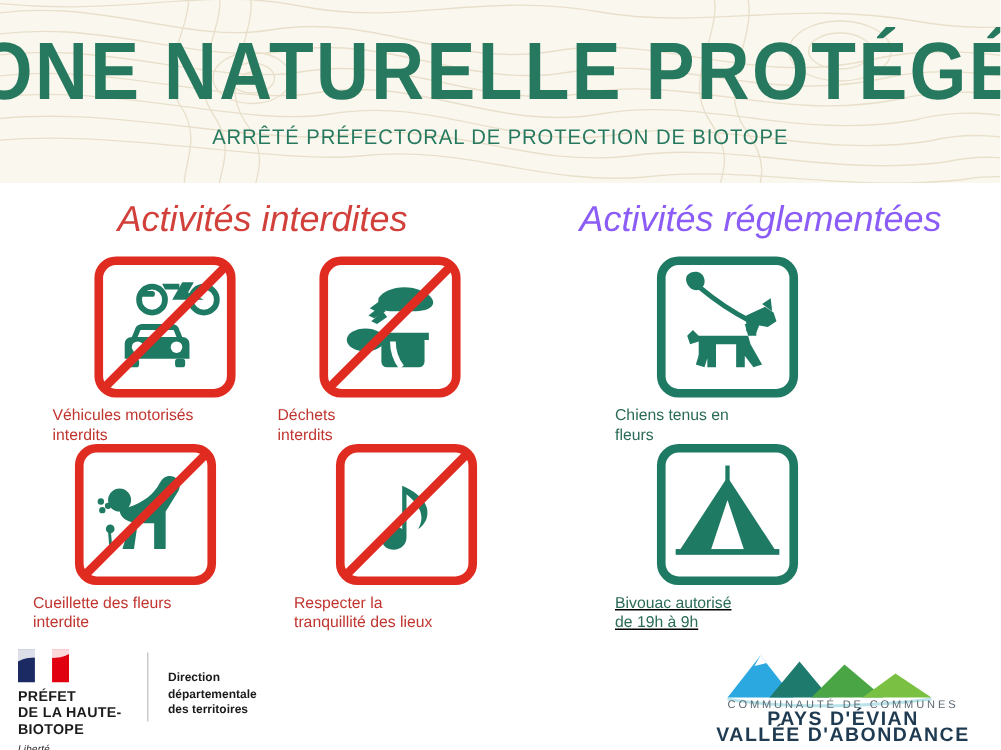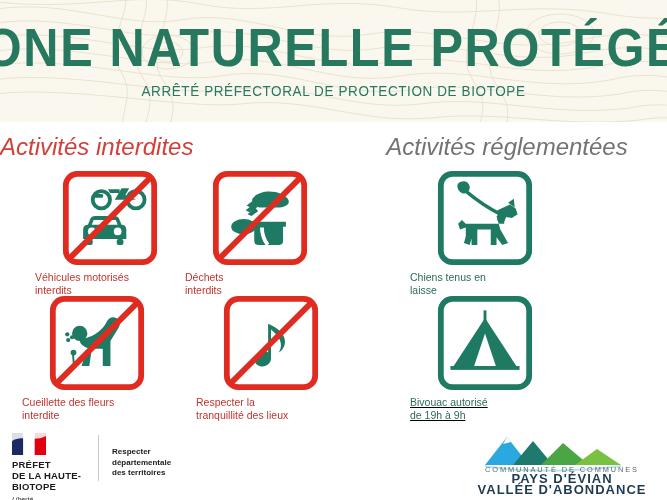--- a/index.html
+++ b/index.html
@@ -43,27 +43,27 @@
     white-space:nowrap;
     transform:scaleY(1.05);
     text-align:center;
   }
 
   
   .headings{
     position:absolute;top:133px;left:0;width:667px;height:32px;
   }
   .h-forbidden{
-    position:absolute;left:0;top:0;width:350px;
+    position:absolute;left:0;top:0;width:350px;text-align:center;
     font-size:24px;font-style:italic;color:#d2403b;
     font-family:"Liberation Sans", sans-serif;
   }
   .h-regulated{
     position:absolute;left:347px;top:0;width:320px;text-align:center;
-    font-size:24px;font-style:italic;color:#737373;
+    font-size:24px;font-style:italic;color:#8b5cf6;
     font-family:"Liberation Sans", sans-serif;
   }
 
   
   .cell{position:absolute;width:150px;text-align:left;}
   .cell .badge{width:96px;height:96px;margin:0 auto;display:block;}
   .cell .cap{
     margin-top:5px;font-size:10.5px;line-height:13px;
     font-family:"Liberation Sans", sans-serif;
   }
@@ -235,21 +235,21 @@
         <path d="M22,14 C26,10 33,11 34,17 C35,22 30,26 26,24 C22,22 20,17 22,14 Z"></path>
         <path d="M30,22 C42,32 54,40 66,46" stroke="#1f7a63" stroke-width="3.5" fill="none"></path>
         <path d="M63,42 L76,36 L82,40 L84,46 L78,50 L72,49 L70,54 L63,53 Z"></path>
         <path d="M74,34 L80,30 L81,39 Z"></path>
         <path d="M62,48 L70,48 L70,56 L30,56 L26,52 L22,56 L24,62 L30,60 L30,72 L36,72 L36,78 L42,78 L42,62 L56,62 L56,78 L62,78 L62,70 L68,78 L74,76 L66,62 Z"></path>
         <path d="M33,60 L28,76 L34,78 L39,62 Z"></path>
       </g>
     </svg>
     <div class="cap cap-green">
       <div>Chiens tenus en</div>
-      <div>laisse</div>
+      <div>fleurs</div>
     </div>
   </div>
 
   <div class="cell c-bivouac">
     <svg class="badge" viewBox="0 0 100 100">
       <rect x="4" y="4" width="92" height="92" rx="12" ry="12" fill="#fff" stroke="#1f7a63" stroke-width="6"></rect>
       <line x1="50" y1="16" x2="50" y2="28" stroke="#1f7a63" stroke-width="3"></line>
       <path d="M50,24 L84,76 L16,76 Z" fill="#1f7a63"></path>
       <path d="M50,40 L62,76 L38,76 Z" fill="#fff"></path>
       <rect x="14" y="74" width="72" height="4" fill="#1f7a63"></rect>
@@ -278,21 +278,21 @@
             <div>Liberté</div>
 
           </div>
         </div>
       </div>
     </div>
 
     <div class="vdiv"></div>
 
     <div class="ddt">
-      <div>Respecter</div>
+      <div>Direction</div>
       <div>départementale</div>
       <div>des territoires</div>
     </div>
 
     <div class="ccpea">
       <svg class="cc-svg" viewBox="0 0 190 64">
         <path d="M18,34 L40,6 L62,34 Z" fill="#2ba8e0"></path>
         <path d="M40,6 L44,11 L36,13 Z" fill="#ffffff"></path>
         <path d="M46,34 L66,10 L86,34 Z" fill="#1f7a6e"></path>
         <path d="M74,34 L96,12 L122,34 Z" fill="#4aa545"></path>

